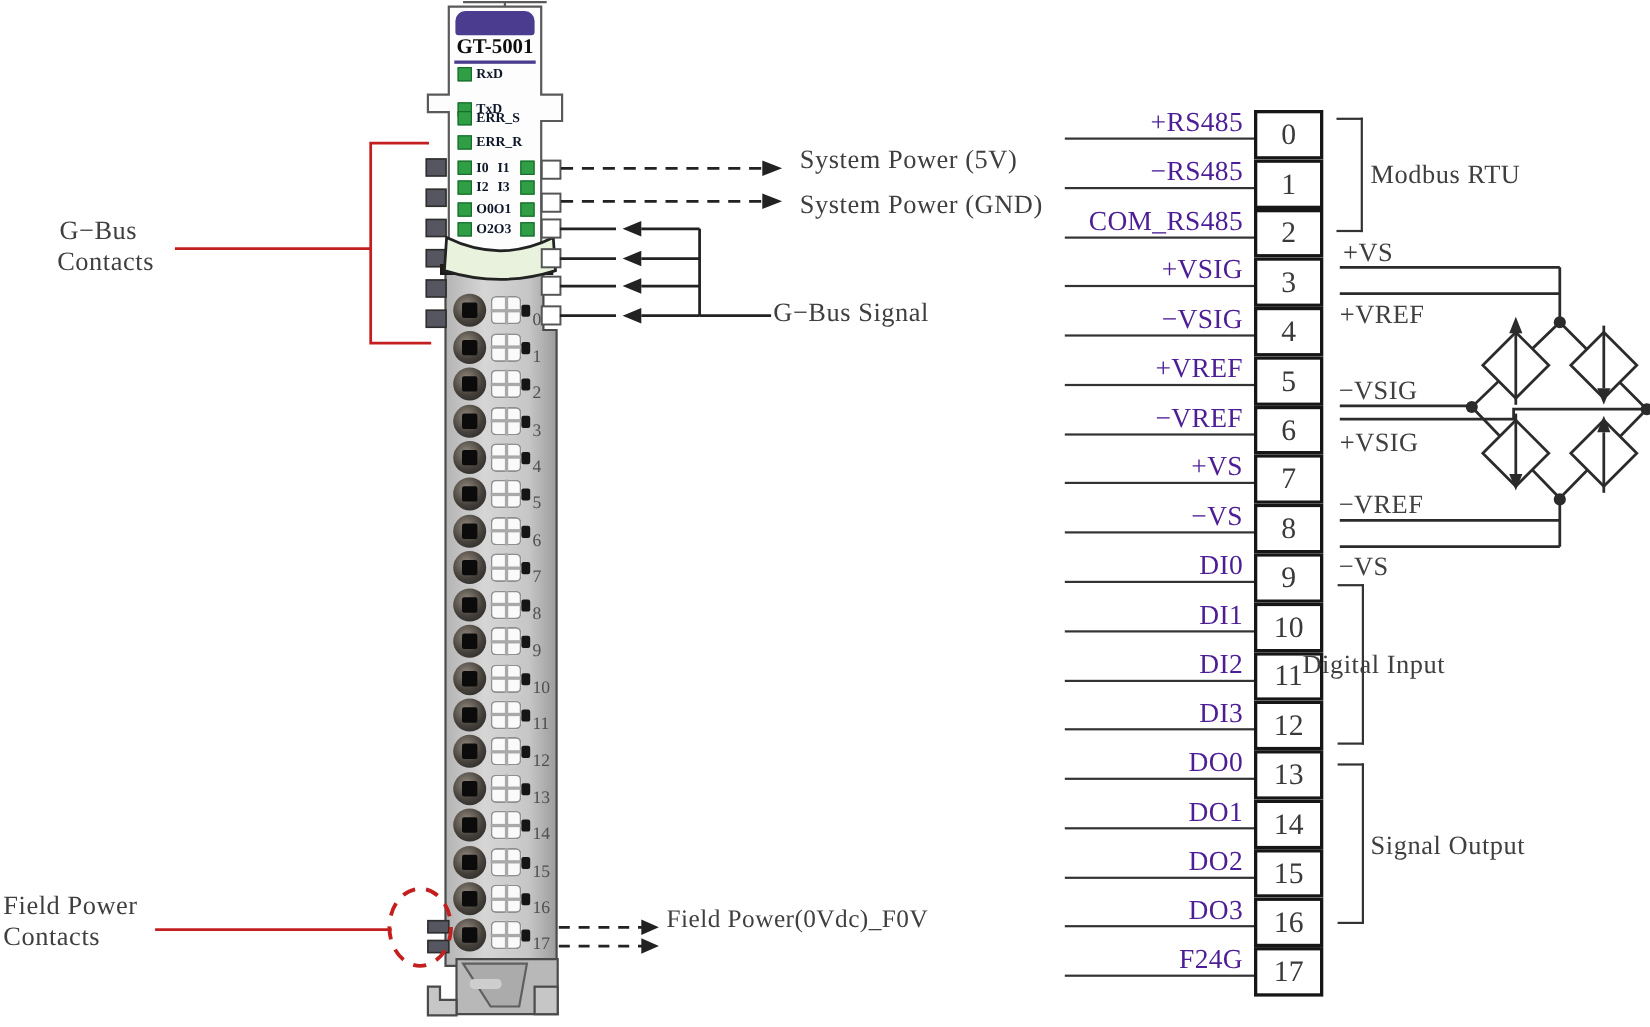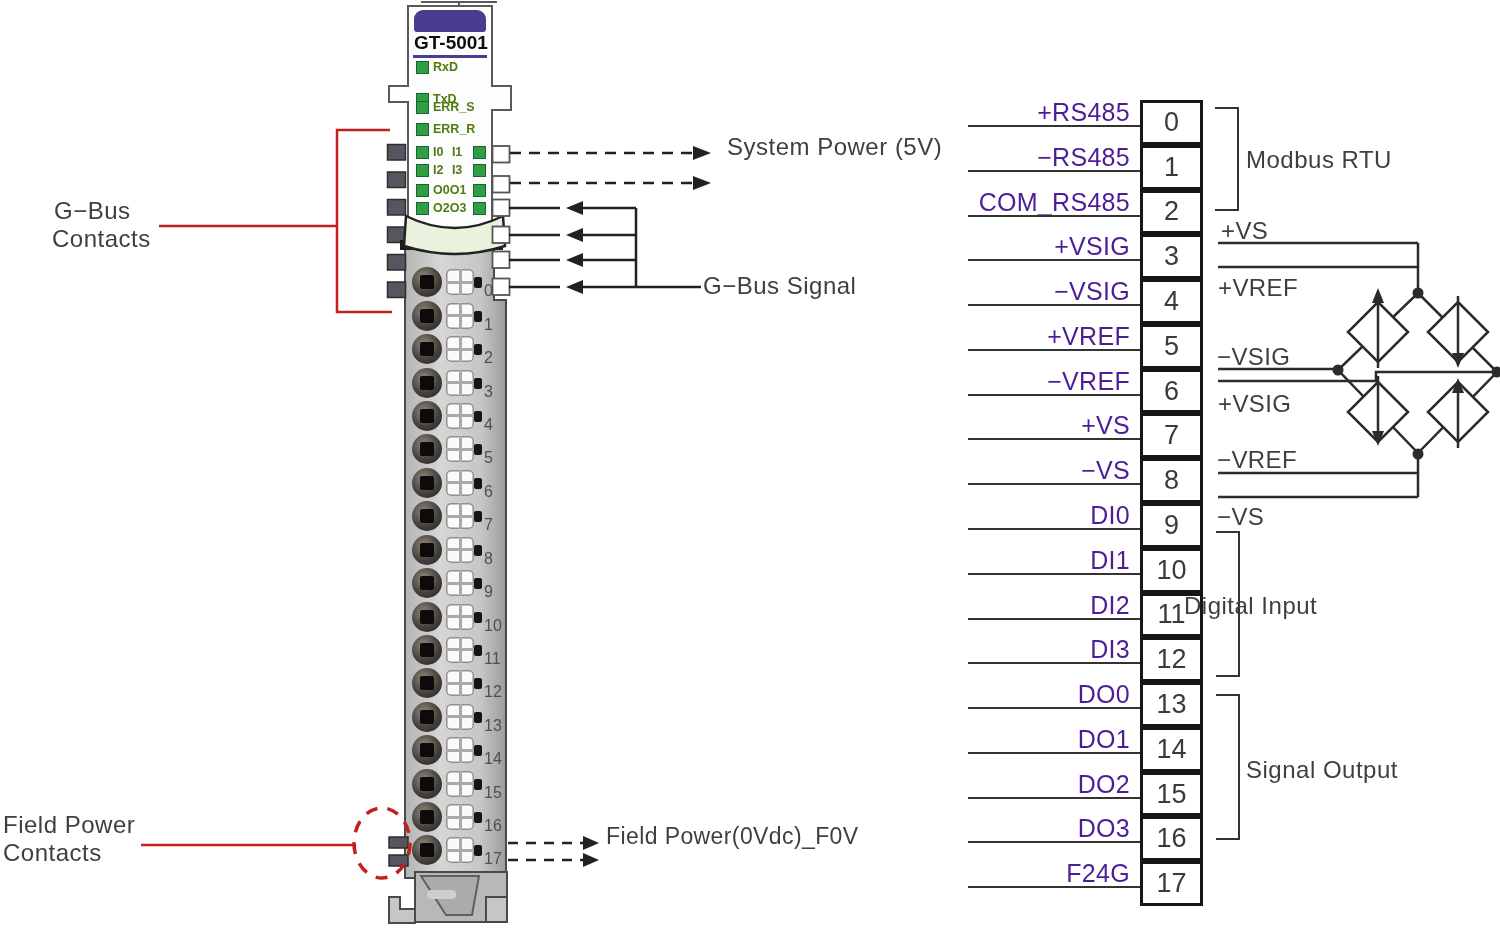--- a/index.html
+++ b/index.html
@@ -1,33 +1,33 @@
 <!DOCTYPE html>
 <html><head>
 <meta charset="utf-8">
 <style>
   html,body{margin:0;padding:0;background:#ffffff}
   .stage{position:relative;width:1500px;height:934px;background:#fff;overflow:hidden;
-         font-family:Liberation Sans, sans-serif;color:#3f3f3f}
+         font-family:Liberation Serif, serif;color:#3f3f3f}
   .stage svg.base{position:absolute;left:0;top:0;z-index:1}
   .lyr{position:absolute;z-index:2;white-space:nowrap}
 
   
   .anno{font-size:24px;letter-spacing:.5px;color:#3f3f3f}
   .anno-sm{font-size:23px;letter-spacing:.4px;color:#3f3f3f}
 
   
   .gt-cap{left:414px;top:10px;width:72px;height:22px;border-radius:9px 9px 3px 3px}
   .gt-title{left:414px;top:32px;width:72px;text-align:center;font-size:19px;font-weight:bold;color:#0d0d0d;letter-spacing:0}
   .gt-underline{left:413px;top:55px;width:74px;height:3px}
   .fp-div{left:414px;width:72px;height:2.5px}
   .led-row{left:414px;width:74px;height:16px}
   .led-sq,.led-sq2{position:absolute;top:1px;width:13px;height:13px;background:#2f9e45;border:1px solid #15672a;box-sizing:border-box}
   .led-sq{left:2px}.led-sq2{right:2px}
-  .led-label{position:absolute;left:19px;top:0;font-size:12.5px;font-weight:bold;color:#4d7c0f;letter-spacing:0}
+  .led-label{position:absolute;left:19px;top:0;font-size:12.5px;font-weight:bold;color:#0f172a;letter-spacing:0}
   .led-row.pair .led-label{word-spacing:5px}
 
   
   .term-row{position:absolute;left:405px;top:calc(266.3px + var(--i)*33.42px);width:100px;height:33.4px;z-index:2}
   .term-circle{position:absolute;left:7px;top:1px;width:30px;height:30px;border-radius:50%;
     background:radial-gradient(circle at 40% 35%, #938a7f 0%, #45403a 55%, #222 100%);
     display:flex;align-items:center;justify-content:center}
   .term-square{width:14px;height:14px;background:#0b0b0b;border-radius:2px}
   .term-cross{position:absolute;left:41px;top:3px;width:28px;height:26px;background:#fafafa;border-radius:5px;
     box-shadow:inset 0 0 0 1.5px #8f8f8f}
@@ -358,20 +358,21 @@
       <div class="term-nub"></div>
       <div class="term-num">17</div>
     </div>
 
   <div class="lyr anno" style="left:54px;top:197px">G−Bus</div>
   <div class="lyr anno" style="left:52px;top:225px">Contacts</div>
   <div class="lyr anno" style="left:3px;top:811px">Field Power</div>
   <div class="lyr anno" style="left:3px;top:839px">Contacts</div>
 
   <div class="lyr anno" style="left:727px;top:133px">System Power (5V)</div>
+  <div class="lyr anno" style="left:727px;top:174px">System Power (GND)</div>
   <div class="lyr anno" style="left:703px;top:272px">G−Bus Signal</div>
   <div class="lyr anno-sm" style="left:606px;top:823px">Field Power(0Vdc)_F0V</div>
 
   <div class="pin-row" style="--i: 0;">
       <div class="pin-signal">+RS485</div>
       <div class="pin-underline"></div>
       <div class="pin-box">
         <span>0</span>
       </div>
     </div>

